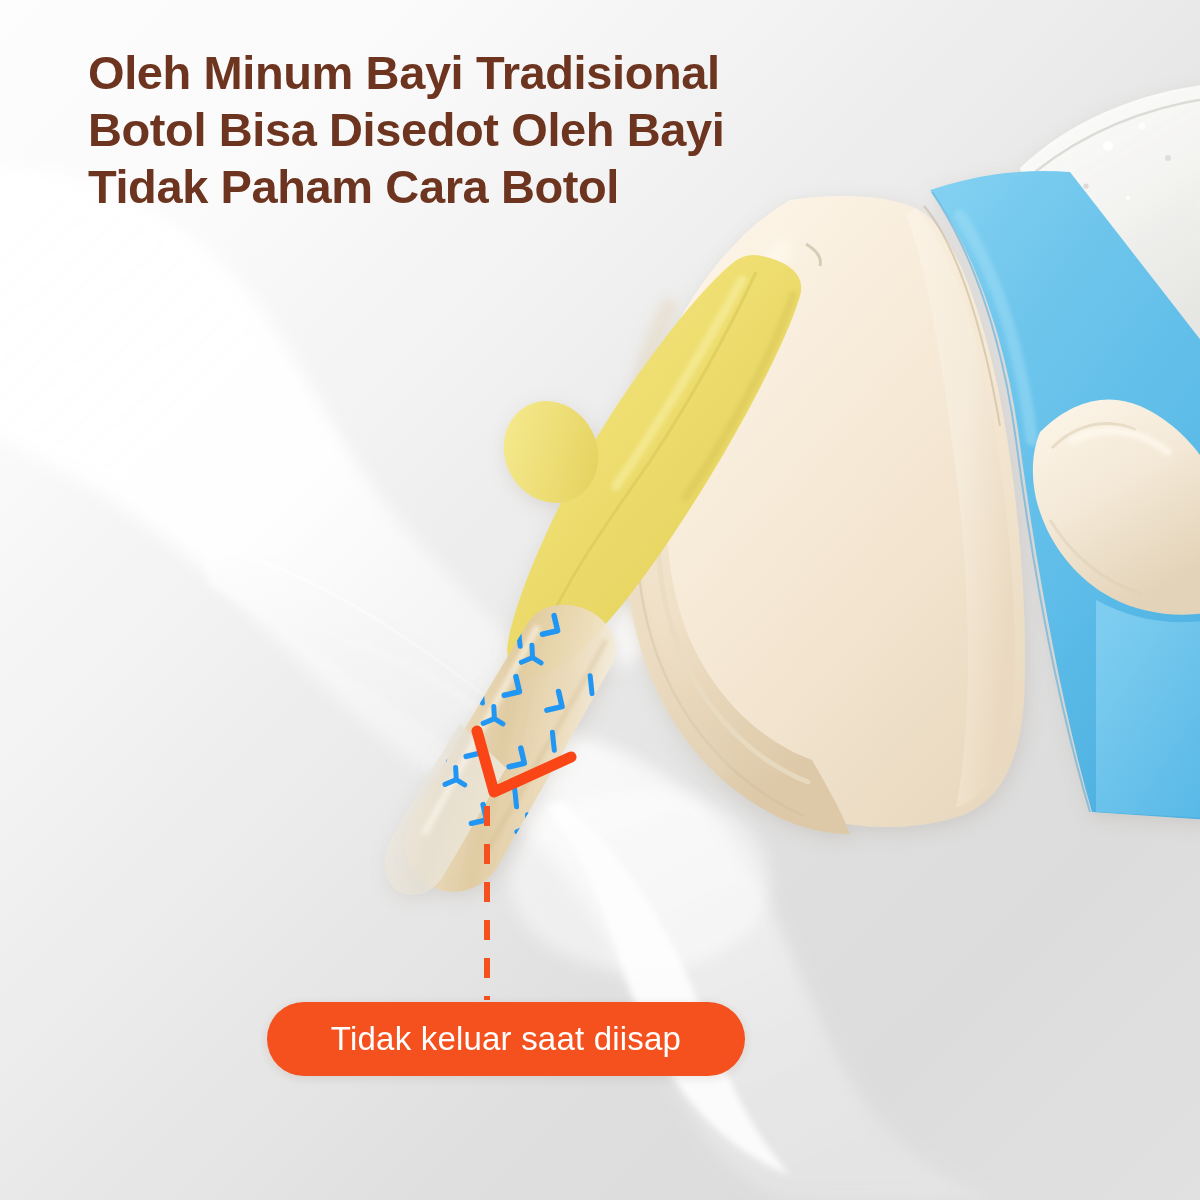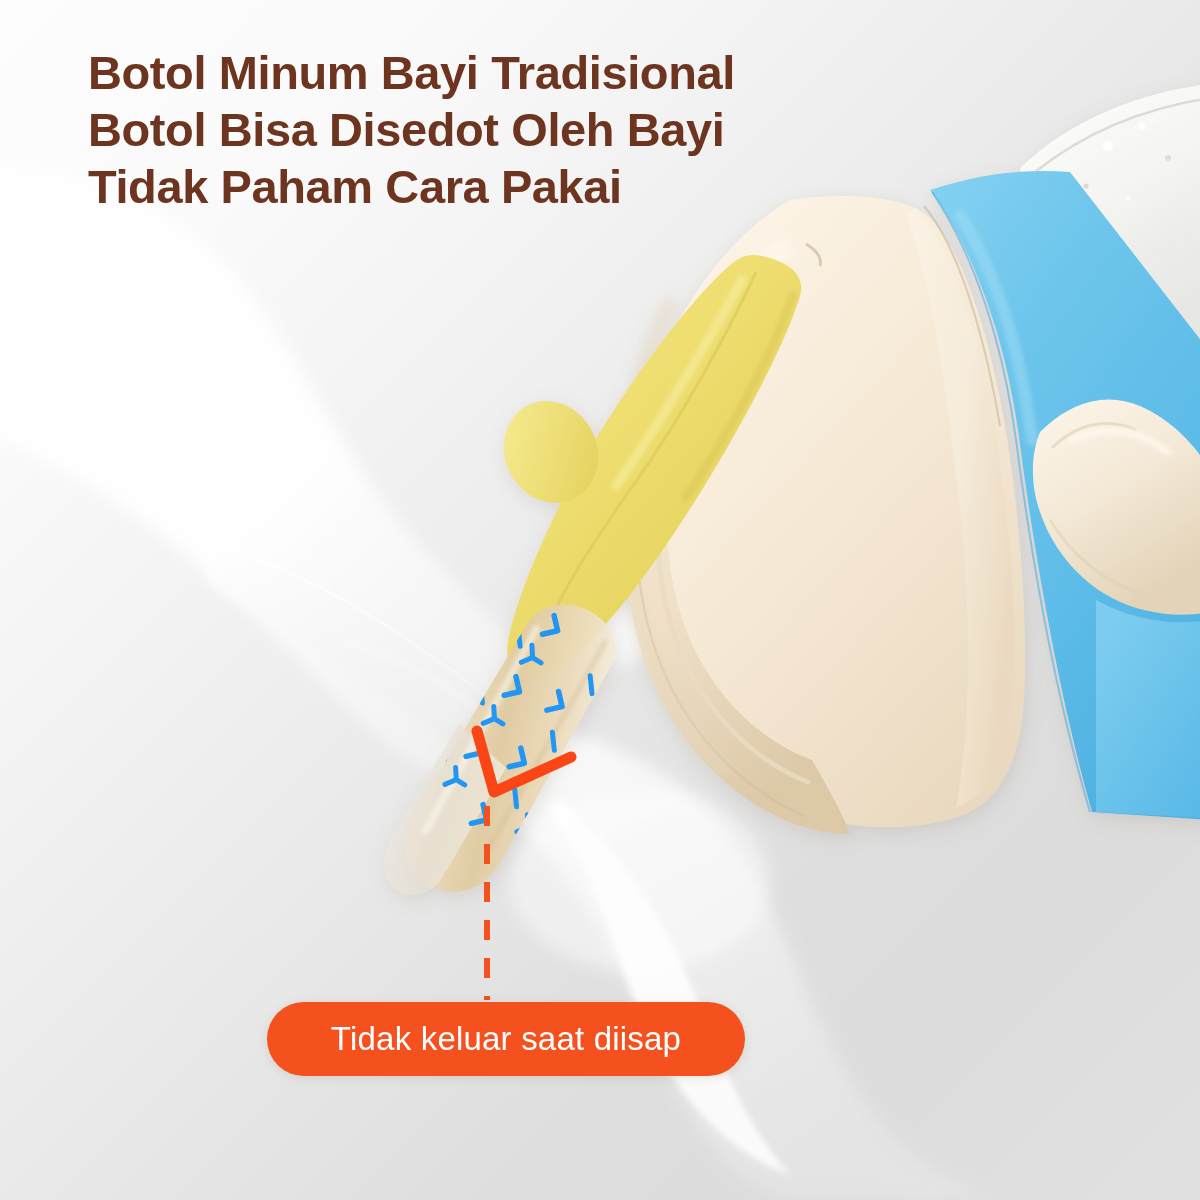--- a/index.html
+++ b/index.html
@@ -143,23 +143,23 @@
                C 700,1140 655,1060 625,975
                C 600,900 580,845 545,808 Z" fill="#ffffff" opacity="0.85" filter="url(#soft1)"></path>
 
       <ellipse cx="602" cy="632" rx="52" ry="36" fill="#ffffff" opacity="0.75" filter="url(#soft2)"></ellipse>
 
       <ellipse cx="640" cy="880" rx="130" ry="92" fill="#ffffff" opacity="0.45" filter="url(#soft2)"></ellipse>
     </svg>
   </div>
 
   <div class="headline">
-    <span class="hl-line">Botol Minum Bayi Tradisional</span>
+    <span class="hl-line">Oleh Minum Bayi Tradisional</span>
     <span class="hl-line">Botol Bisa Disedot Oleh Bayi</span>
-    <span class="hl-line">Tidak Paham Cara Pakai</span>
+    <span class="hl-line">Tidak Paham Cara Botol</span>
   </div>
 
   <div class="product">
     <svg width="1200" height="1200" viewBox="0 0 1200 1200">
       <defs>
 
         <linearGradient id="capGrad" x1="0.15" y1="0" x2="0.85" y2="1">
           <stop offset="0%" stop-color="#fdf6ea"></stop>
           <stop offset="30%" stop-color="#f9eedd"></stop>
           <stop offset="62%" stop-color="#f3e5d0"></stop>

